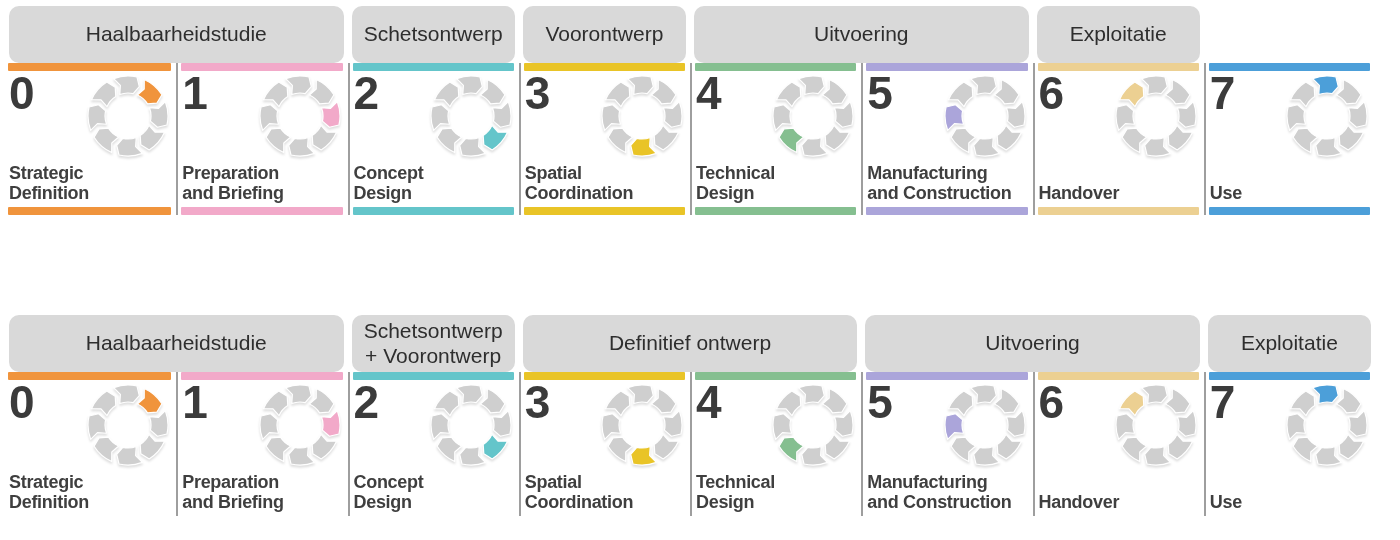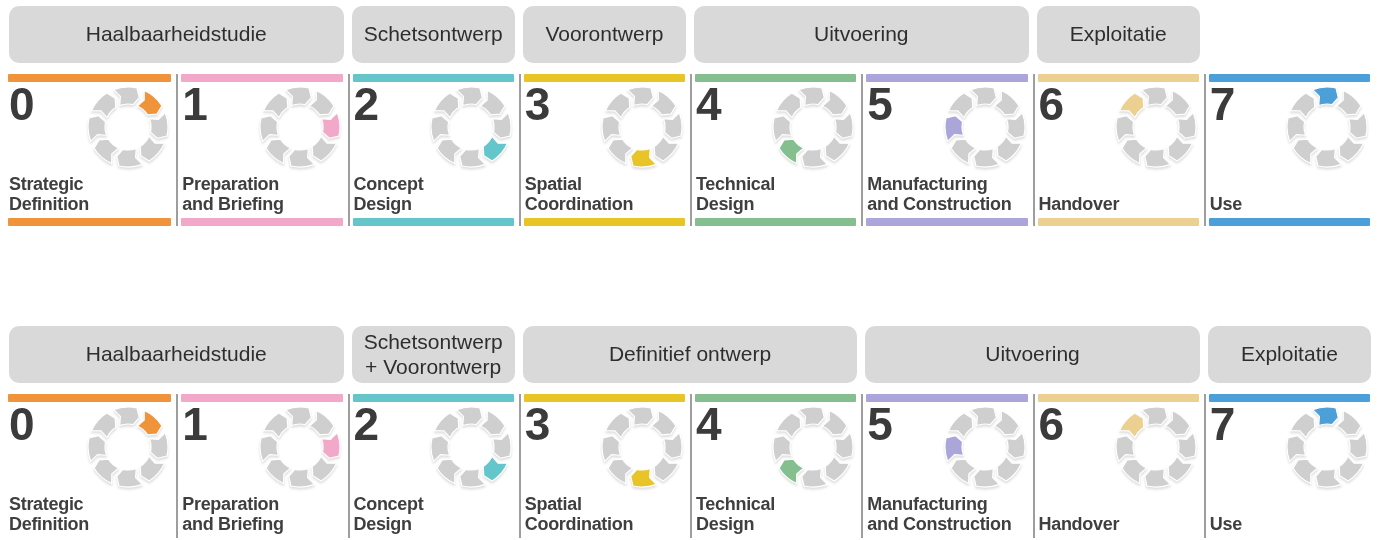--- a/index.html
+++ b/index.html
@@ -9,21 +9,21 @@
     background: #ffffff;
     font-family: "Liberation Sans", "DejaVu Sans", sans-serif;
   }
   #app { padding-top: 6px; }
   .row { padding-left: 5px; padding-right: 25px; }
   .row + .row { margin-top: 100px; }
 
   .headers {
     display: grid;
     grid-template-columns: repeat(8, 1fr);
-    margin-bottom: 11px;
+    margin-bottom: 0;
   }
   .phase-header {
     background: #d9d9d9;
     border-radius: 10px;
     margin: 0 4px;
     height: 57px;
     display: flex;
     align-items: center;
     justify-content: center;
     font-size: 21px;

